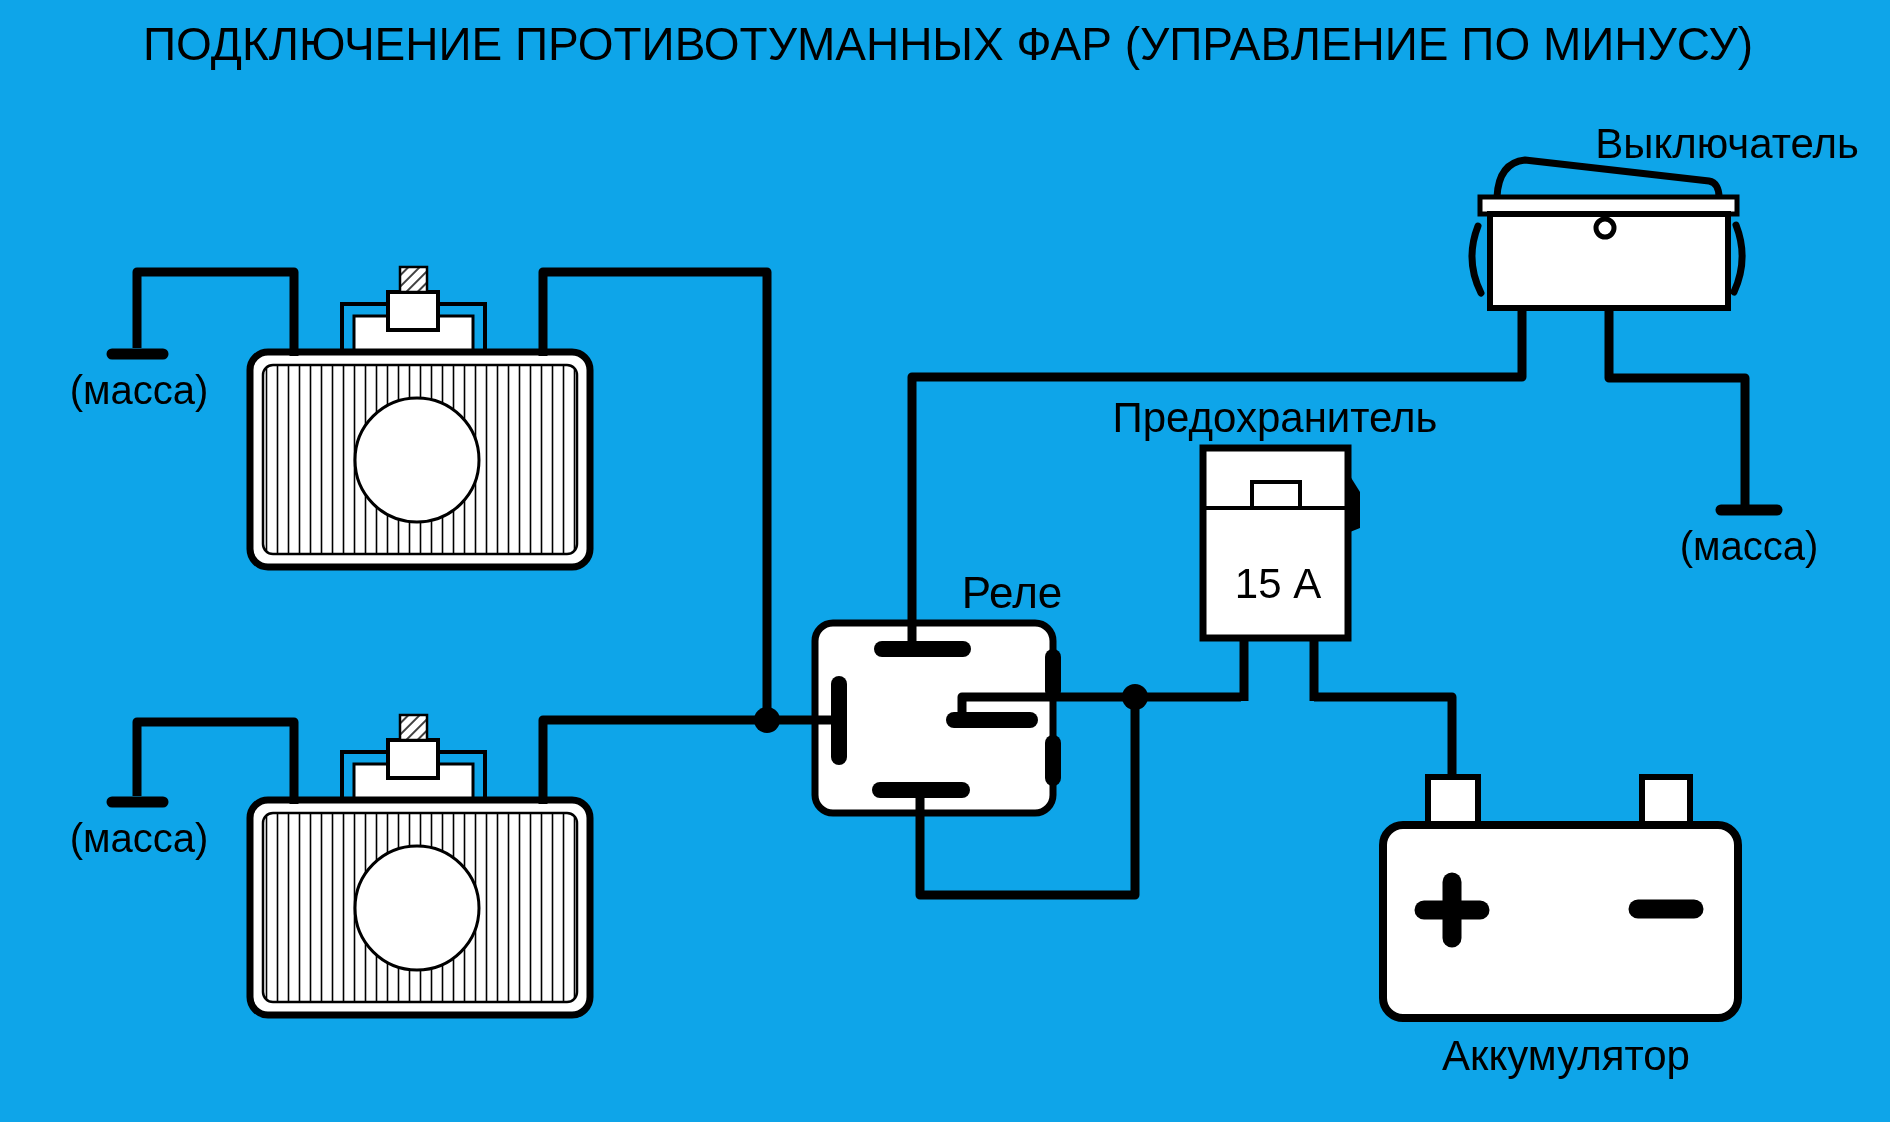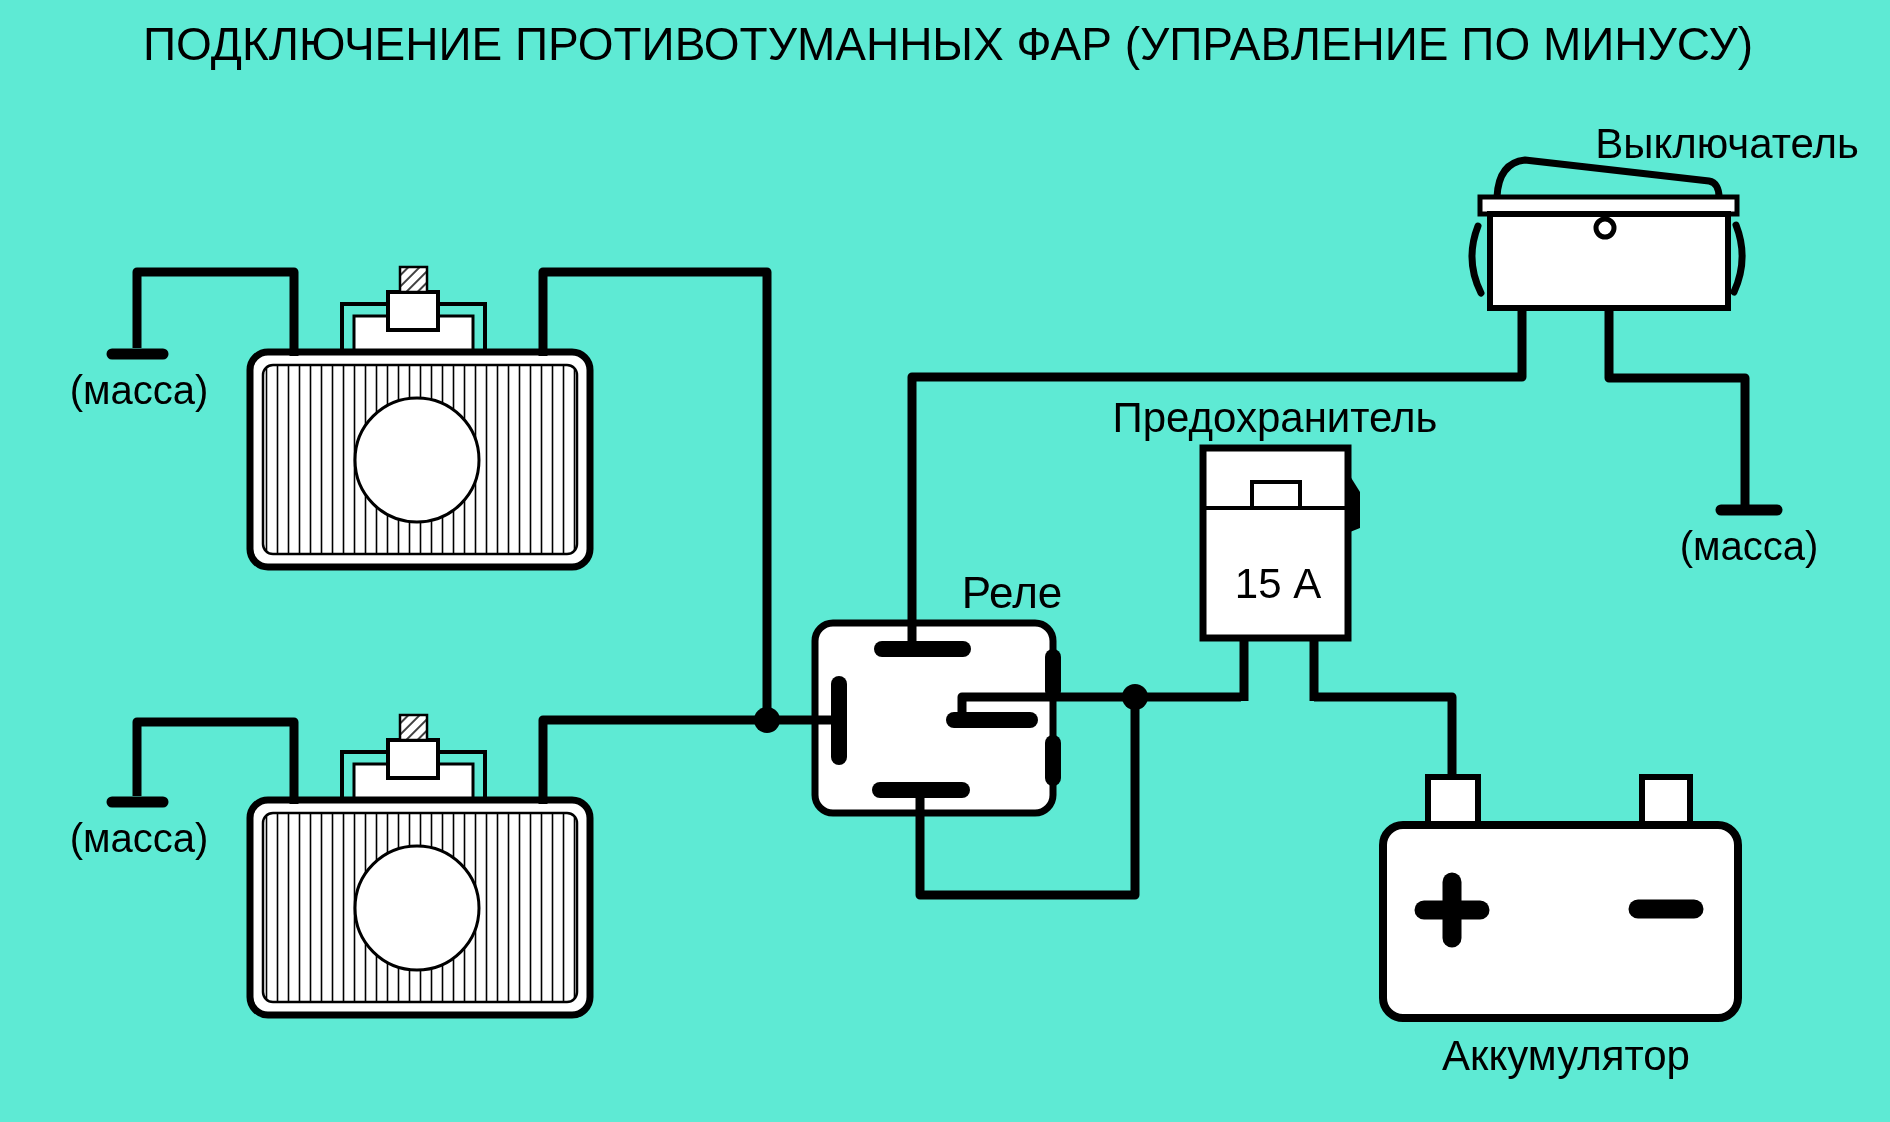--- a/index.html
+++ b/index.html
@@ -7,21 +7,21 @@
     padding: 0;
     background: #ffffff;
     width: 1890px;
     height: 1122px;
     overflow: hidden;
   }
   .diagram-wrap {
     position: relative;
     width: 1890px;
     height: 1122px;
-    background: #5eead4;
+    background: #0ea5e9;
   }
   svg { display: block; }
   text {
     font-family: "Liberation Sans", "DejaVu Sans", sans-serif;
     fill: #000000;
   }
   .lbl       { font-size: 42px; }
   .lbl-relay { font-size: 44px; }
   .lbl-gnd   { font-size: 40px; }
   .lbl-title { font-size: 46px; }

